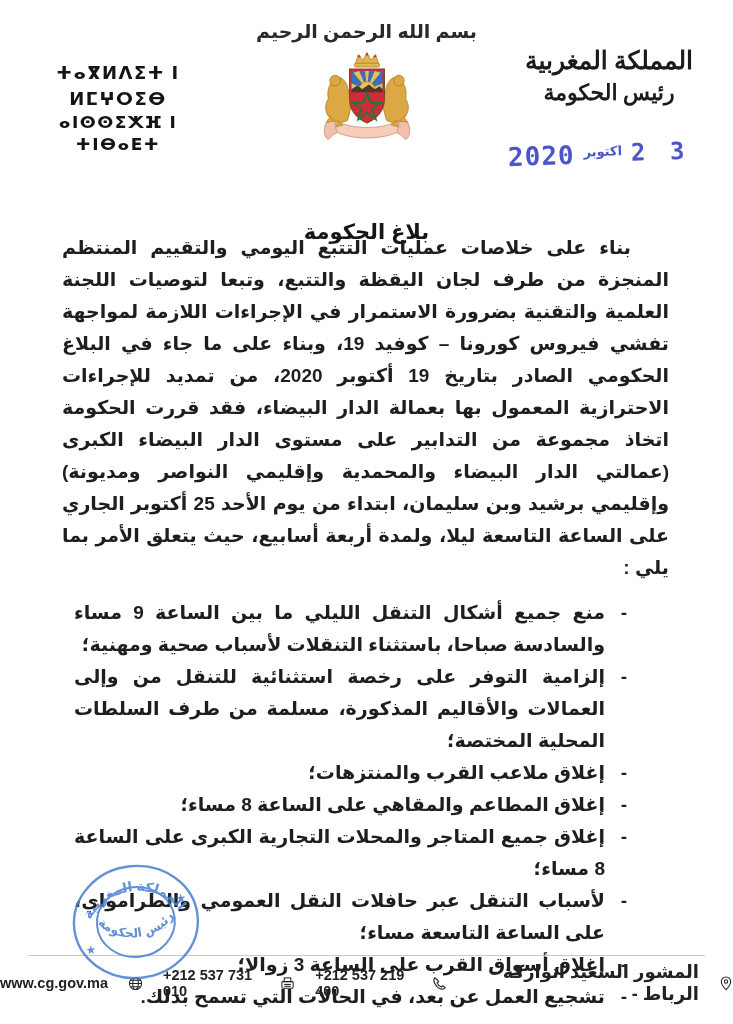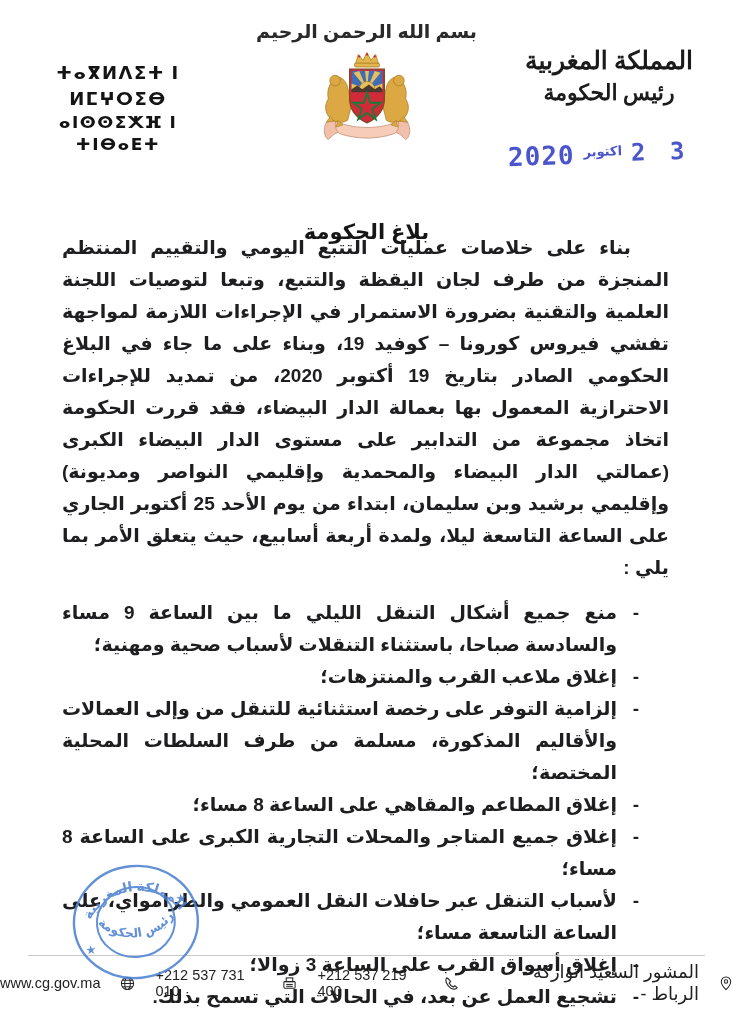--- a/index.html
+++ b/index.html
@@ -23,32 +23,32 @@
   .date-stamp .month{font-size:13px;font-weight:700;padding-bottom:6px;}
   .date-stamp .day{font-family:"DejaVu Sans Mono",monospace;font-size:24px;font-weight:700;letter-spacing:5px;}
 
   .doc-title{position:absolute;top:172px;left:0;right:0;text-align:center;direction:rtl;
              font-size:21px;font-weight:700;color:#161616;margin-top:48px;}
 
   
   .content{position:absolute;top:232px;left:62px;right:64px;direction:rtl;
            font-size:19px;line-height:32px;font-weight:700;color:#1e1e20;}
   .content p{margin:0;text-align:justify;text-indent:38px;}
-  ul.measures{list-style:none;margin:13px 0 0;padding:0 30px 0 0;}
+  ul.measures{list-style:none;margin:13px 12px 0;padding:0 30px 0 0;}
   ul.measures li{position:relative;padding-right:22px;margin:0;text-align:justify;}
   ul.measures li::before{content:"-";position:absolute;right:0;top:0;font-weight:700;}
 
   
   .stamp{position:absolute;top:862px;left:70px;width:132px;height:122px;opacity:.88;
          transform:rotate(-6deg);z-index:3;}
 
   
   .footer-line{position:absolute;top:955px;left:28px;right:28px;border-top:1px solid #c9c9c9;z-index:1;}
   .footer{position:absolute;top:961px;left:0;right:0;display:flex;direction:ltr;justify-content:center;
-          align-items:center;gap:20px;font-size:14.5px;font-weight:400;color:#222;z-index:2;}
+          align-items:center;gap:20px;font-size:14.5px;font-weight:700;color:#222;z-index:2;}
   .footer .ar{direction:rtl;font-size:18px;}
   .footer .icon{display:inline-flex;align-items:center;}
 </style>
 </head>
 <body>
 
 <div class="page">
 
   <div class="bismillah">بسم الله الرحمن الرحيم</div>
 
@@ -103,22 +103,22 @@
     <span class="month">اكتوبر</span>
     <span class="day">2 3</span>
   </div>
 
   <div class="doc-title">بلاغ الحكومة</div>
 
   <div class="content">
     <p>بناء على خلاصات عمليات التتبع اليومي والتقييم المنتظم المنجزة من طرف لجان اليقظة والتتبع، وتبعا لتوصيات اللجنة العلمية والتقنية بضرورة الاستمرار في الإجراءات اللازمة لمواجهة تفشي فيروس كورونا – كوفيد 19، وبناء على ما جاء في البلاغ الحكومي الصادر بتاريخ 19 أكتوبر 2020، من تمديد للإجراءات الاحترازية المعمول بها بعمالة الدار البيضاء، فقد قررت الحكومة اتخاذ مجموعة من التدابير على مستوى الدار البيضاء الكبرى (عمالتي الدار البيضاء والمحمدية وإقليمي النواصر ومديونة) وإقليمي برشيد وبن سليمان، ابتداء من يوم الأحد 25 أكتوبر الجاري على الساعة التاسعة ليلا، ولمدة أربعة أسابيع، حيث يتعلق الأمر بما يلي :</p>
     <ul class="measures">
       <li>منع جميع أشكال التنقل الليلي ما بين الساعة 9 مساء والسادسة صباحا، باستثناء التنقلات لأسباب صحية ومهنية؛</li>
+      <li>إلزامية التوفر على رخصة استثنائية للتنقل من وإلى العمالات والأقاليم المذكورة، مسلمة من طرف السلطات المحلية المختصة؛</li>
       <li>إغلاق ملاعب القرب والمنتزهات؛</li>
-      <li>إلزامية التوفر على رخصة استثنائية للتنقل من وإلى العمالات والأقاليم المذكورة، مسلمة من طرف السلطات المحلية المختصة؛</li>
       <li>إغلاق المطاعم والمقاهي على الساعة 8 مساء؛</li>
       <li>إغلاق جميع المتاجر والمحلات التجارية الكبرى على الساعة 8 مساء؛</li>
       <li>لأسباب التنقل عبر حافلات النقل العمومي والطرامواي، على الساعة التاسعة مساء؛</li>
       <li>إغلاق أسواق القرب على الساعة 3 زوالا؛</li>
       <li>تشجيع العمل عن بعد، في الحالات التي تسمح بذلك.</li>
     </ul>
 
   </div>
 
   <div class="stamp">

